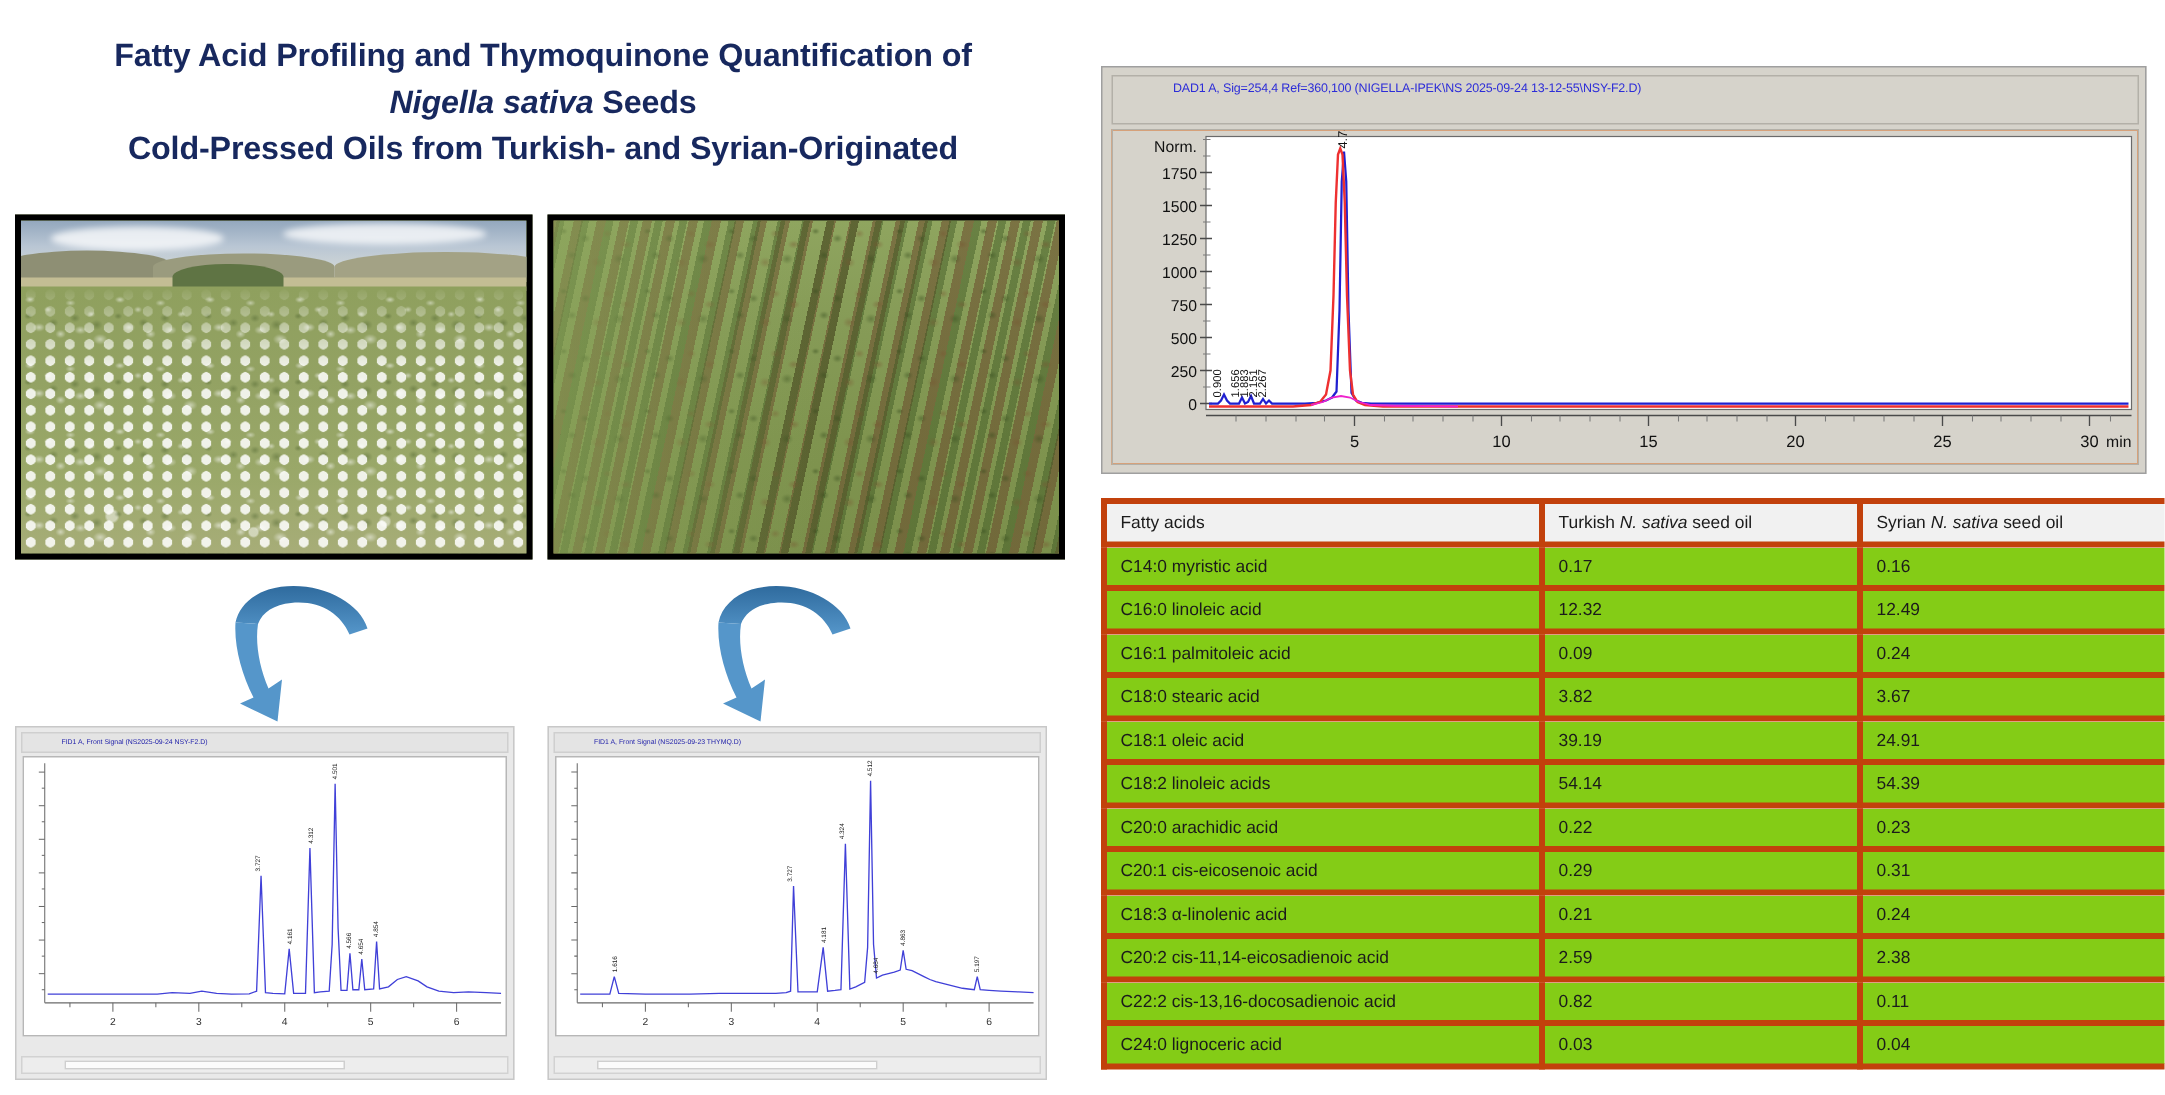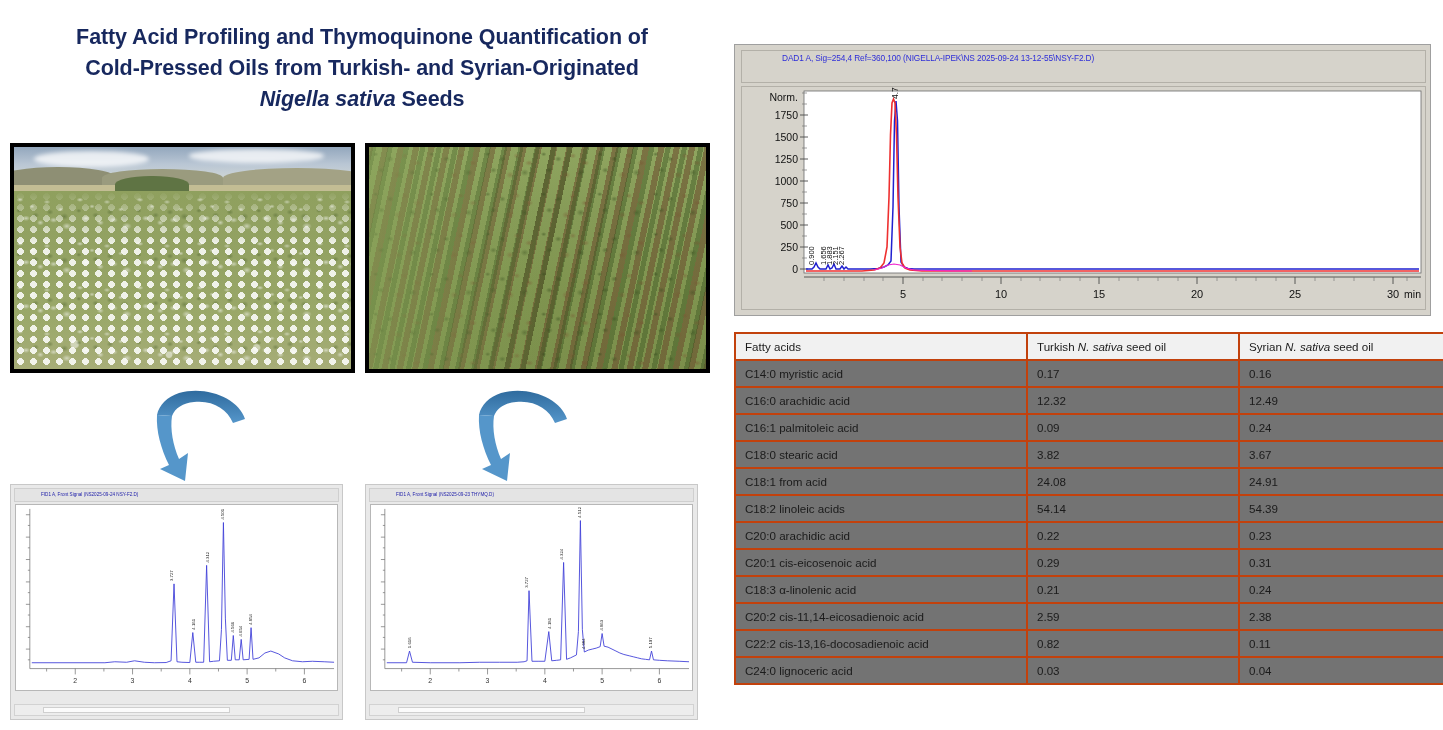--- a/index.html
+++ b/index.html
@@ -147,43 +147,43 @@
   #hplc-canvas{position:absolute;left:0;top:0;width:683px;height:222px;}
 
   
   #fatty-acid-table{
     position:absolute;left:12px;top:332px;width:697px;
     border-collapse:collapse;
     font-size:11.6px;color:#1b1b1b;
     table-layout:fixed;
   }
   #fatty-acid-table th,#fatty-acid-table td{
-    border:2px solid #c2410c;
+    border:4px solid #c2410c;
     padding:6px 8px 6px 9px;
     text-align:left;vertical-align:middle;
     height:17px;box-sizing:border-box;font-weight:normal;
     white-space:nowrap;overflow:hidden;
   }
   #fatty-acid-table thead th{background:#f1f1f1;}
-  #fatty-acid-table td{background:#737373;}
+  #fatty-acid-table td{background:#84cc16;}
   .col-name{width:292px;}
   .col-val{width:212px;}
   .ital{font-style:italic;}
 </style>
 </head>
 <body>
 
 <div class="root">
 
   <div class="left">
 
     <div class="title">
       <div>Fatty Acid Profiling and Thymoquinone Quantification of</div>
+      <div><span class="ital">Nigella sativa</span><span> Seeds</span></div>
       <div>Cold-Pressed Oils from Turkish- and Syrian-Originated</div>
-      <div><span class="ital">Nigella sativa</span><span> Seeds</span></div>
     </div>
 
     <div class="photo" id="photo-left">
       <div class="ph-in">
         <div class="p1-sky"></div>
         <div class="p1-cloud" style="left:6%;top:2%;width:34%;height:7%;"></div>
         <div class="p1-cloud" style="left:52%;top:1%;width:40%;height:6%;"></div>
         <div class="p1-hill" style="left:-4%;top:9%;width:34%;height:9%;"></div>
         <div class="p1-hill" style="left:26%;top:10%;width:36%;height:8%;background:#9a9b7e;"></div>
         <div class="p1-hill" style="left:62%;top:9.5%;width:44%;height:9%;background:#a3a285;"></div>
@@ -496,37 +496,37 @@
           <th><span>Syrian </span><span class="ital">N. sativa</span><span> seed oil</span></th>
         </tr>
       </thead>
       <tbody id="table-body">
           <tr>
             <td>C14:0 myristic acid</td>
             <td>0.17</td>
             <td>0.16</td>
           </tr>
           <tr>
-            <td>C16:0 arachidic acid</td>
+            <td>C16:0 linoleic acid</td>
             <td>12.32</td>
             <td>12.49</td>
           </tr>
           <tr>
             <td>C16:1 palmitoleic acid</td>
             <td>0.09</td>
             <td>0.24</td>
           </tr>
           <tr>
             <td>C18:0 stearic acid</td>
             <td>3.82</td>
             <td>3.67</td>
           </tr>
           <tr>
-            <td>C18:1 from acid</td>
-            <td>24.08</td>
+            <td>C18:1 oleic acid</td>
+            <td>39.19</td>
             <td>24.91</td>
           </tr>
           <tr>
             <td>C18:2 linoleic acids</td>
             <td>54.14</td>
             <td>54.39</td>
           </tr>
           <tr>
             <td>C20:0 arachidic acid</td>
             <td>0.22</td>

